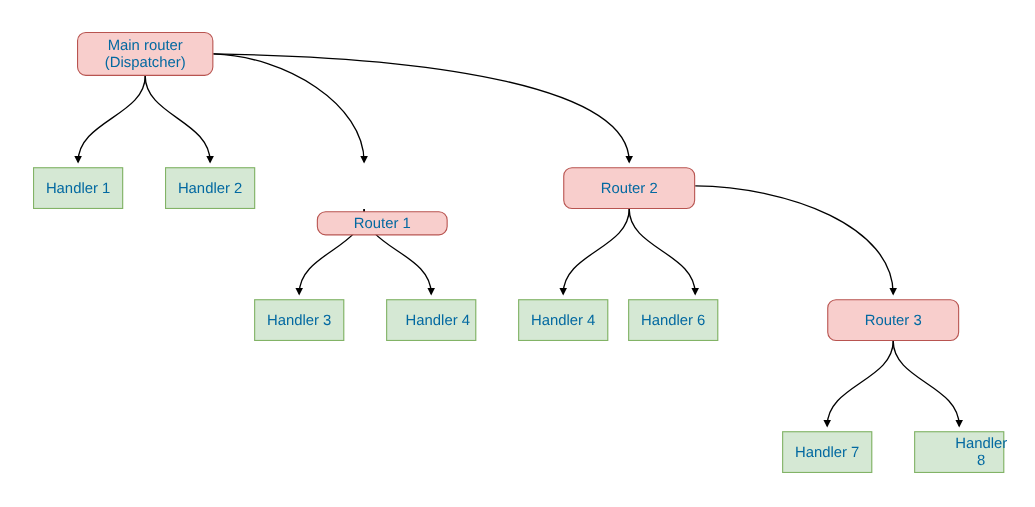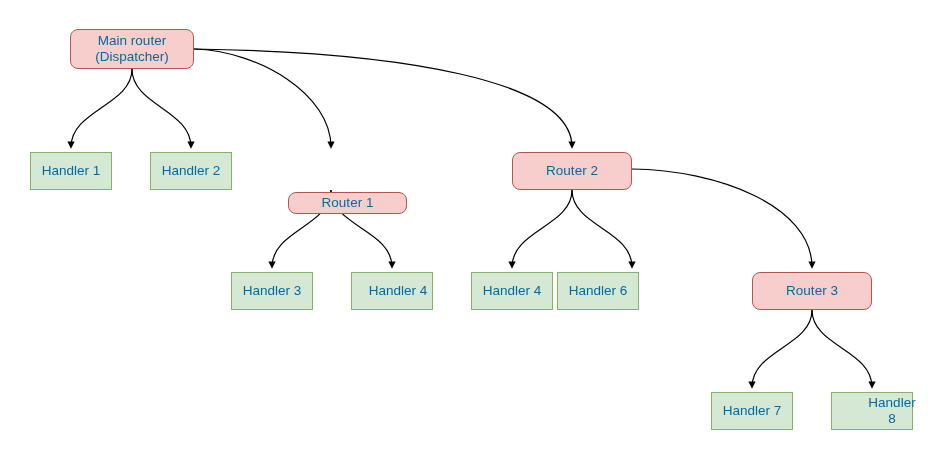--- a/index.html
+++ b/index.html
@@ -73,18 +73,18 @@
   <div id="nodes">
       <div class="node node-router" style="left: 70px; top: 29px; width: 124px; height: 40px;"><span>Main router
 (Dispatcher)</span></div>
       <div class="node node-handler" style="left: 30px; top: 152px; width: 82px; height: 38px;"><span>Handler 1</span></div>
       <div class="node node-handler" style="left: 150px; top: 152px; width: 82px; height: 38px;"><span>Handler 2</span></div>
       <div class="node node-router" style="left: 288px; top: 152px; width: 119px; height: 22px; margin-top: 40px;"><span>Router 1</span></div>
       <div class="node node-router" style="left: 512px; top: 152px; width: 120px; height: 38px; text-align: right;"><span>Router 2</span></div>
       <div class="node node-handler" style="left: 231px; top: 272px; width: 82px; height: 38px; text-align: right;"><span>Handler 3</span></div>
       <div class="node node-handler" style="left: 351px; top: 272px; width: 82px; height: 38px; padding-left: 12px;"><span>Handler 4</span></div>
       <div class="node node-handler" style="left: 471px; top: 272px; width: 82px; height: 38px;"><span>Handler 4</span></div>
-      <div class="node node-handler" style="left: 557px; top: 272px; width: 82px; height: 38px;"><span>Handler 6</span></div>
+      <div class="node node-handler" style="left: 571px; top: 272px; width: 82px; height: 38px;"><span>Handler 6</span></div>
       <div class="node node-router" style="left: 752px; top: 272px; width: 120px; height: 38px; justify-content: center;"><span>Router 3</span></div>
       <div class="node node-handler" style="left: 711px; top: 392px; width: 82px; height: 38px;"><span>Handler 7</span></div>
       <div class="node node-handler" style="left: 831px; top: 392px; width: 82px; height: 38px; padding-left: 40px;"><span>Handler 8</span></div>
     </div>
 </div>
 
 </body></html>

